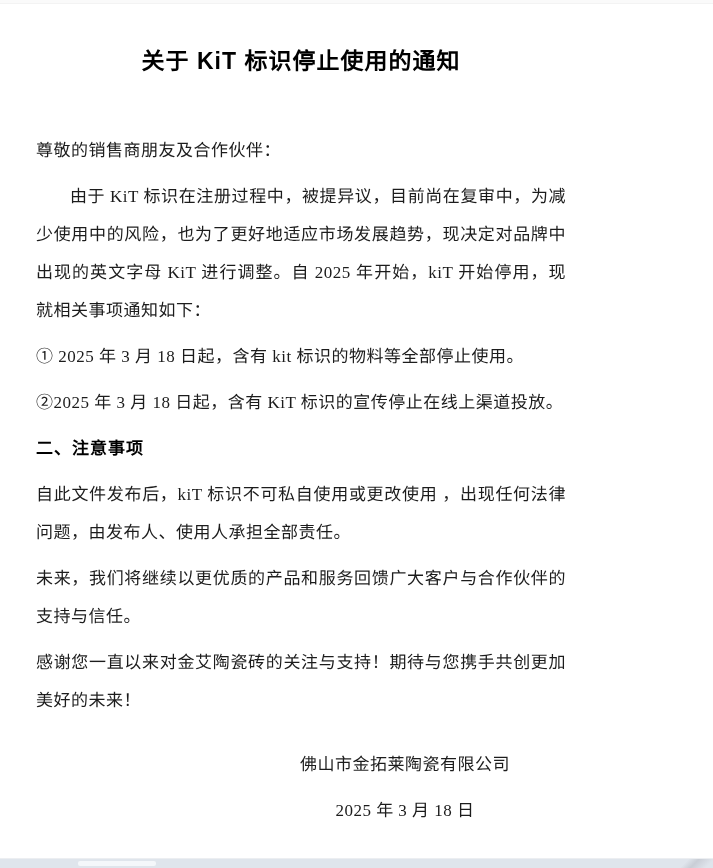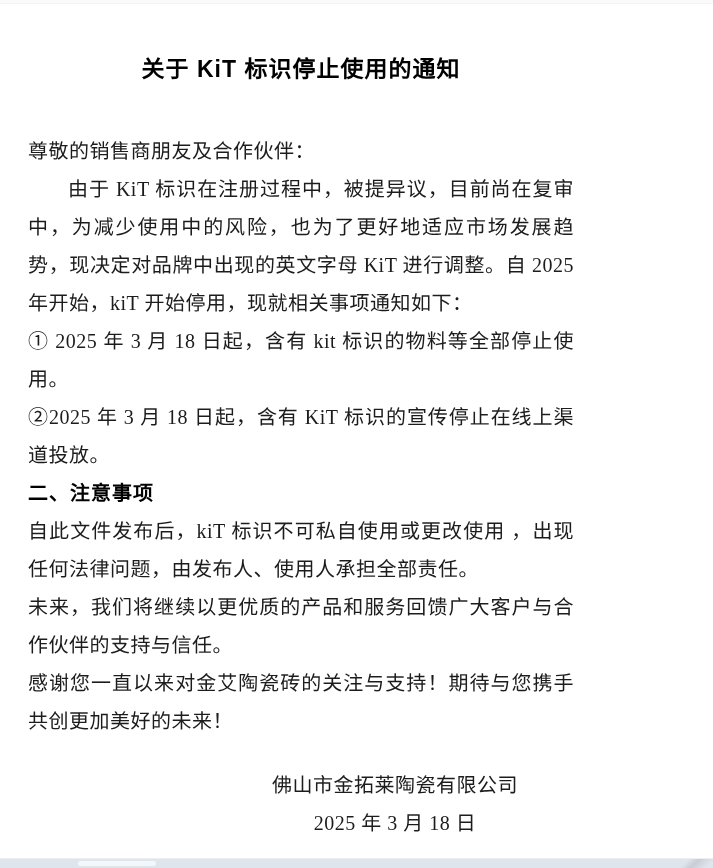--- a/index.html
+++ b/index.html
@@ -20,38 +20,38 @@
     top: 0; left: 0; right: 0;
     height: 3px;
     background: #fafafa;
     border-bottom: 1px solid #f3f3f3;
   }
   .page {
     position: absolute;
     top: 0; left: 0;
     width: 602px;
     box-sizing: border-box;
-    padding: 12px 28px;
+    padding: 4px 28px;
   }
   .title {
     margin: 40px 0 0 0;
     font-family: "Liberation Sans", sans-serif;
     font-size: 23px;
     font-weight: bold;
     line-height: 34px;
     text-align: center;
     color: #000000;
     letter-spacing: 1px;
   }
   .title-spacer {
     height: 46px;
   }
   .line {
-    margin: 0;
-    font-size: 20px;
+    margin: 8px;
+    font-size: 17px;
     line-height: 38px;
     text-align: justify;
     letter-spacing: 0.5px;
   }
   .indent {
     text-indent: 2em;
   }
   .heading {
     font-family: "Liberation Sans", sans-serif;
     font-weight: bold;

